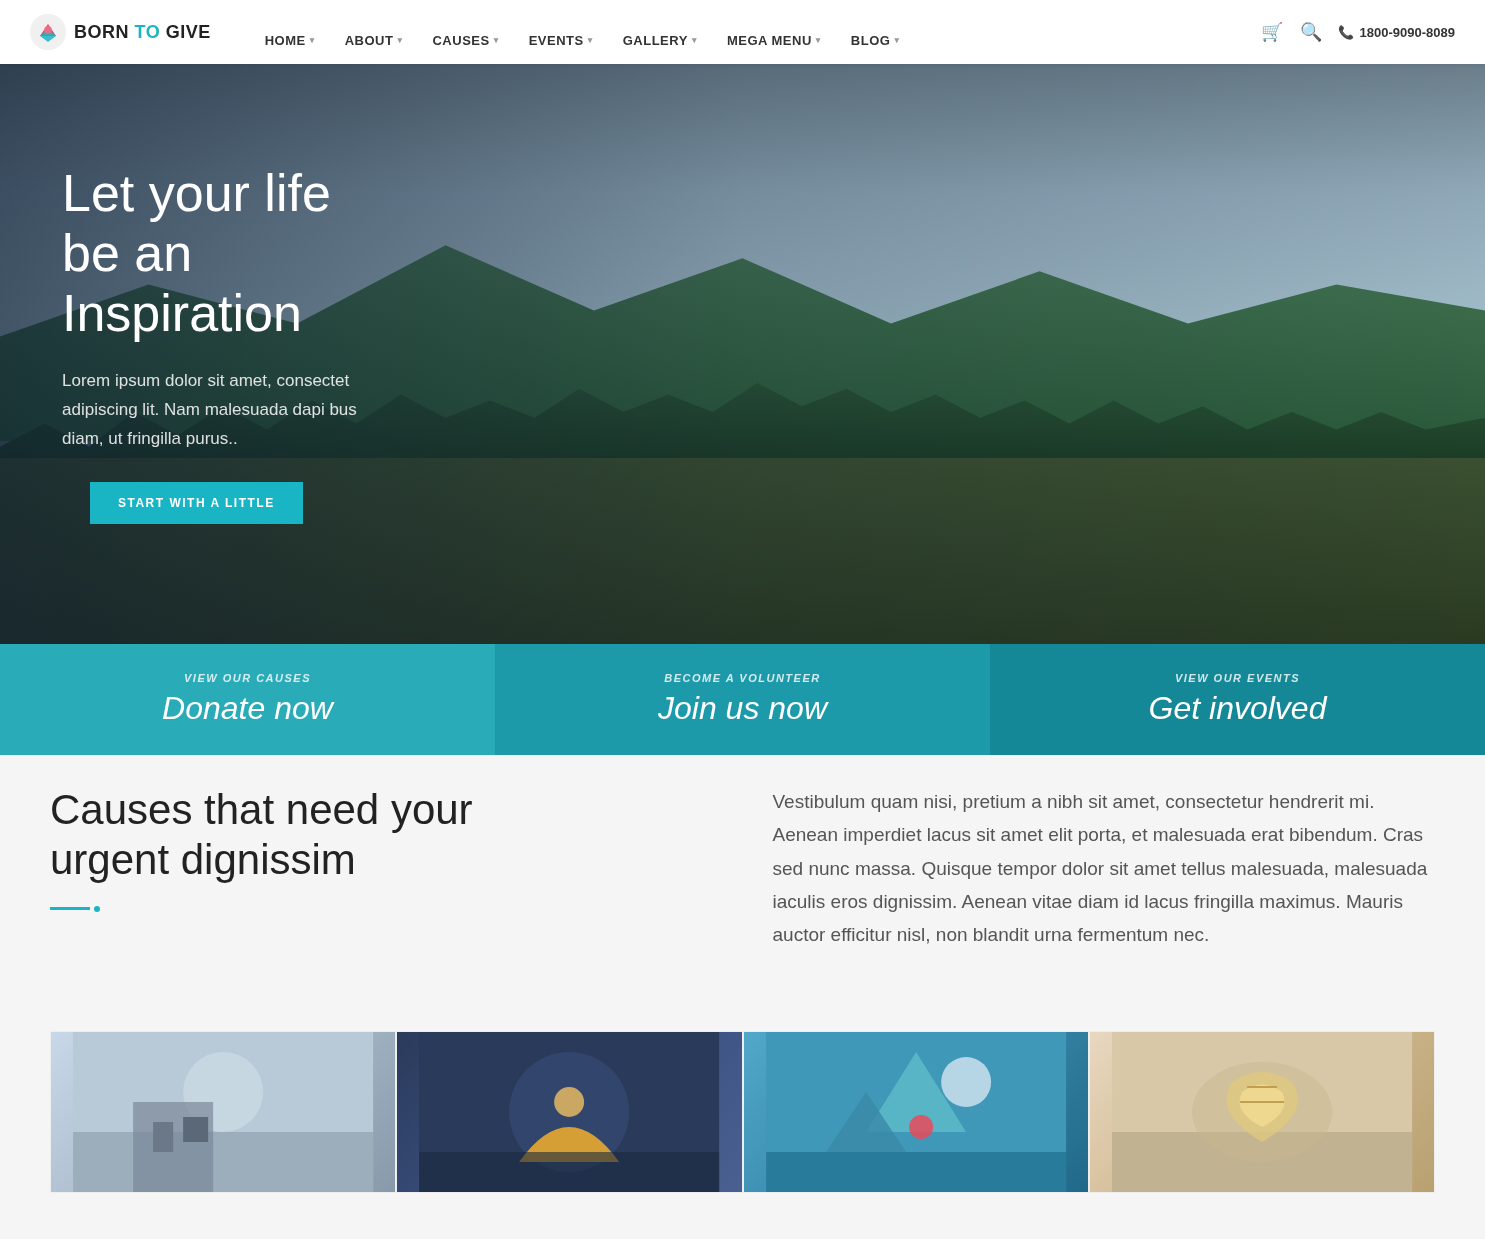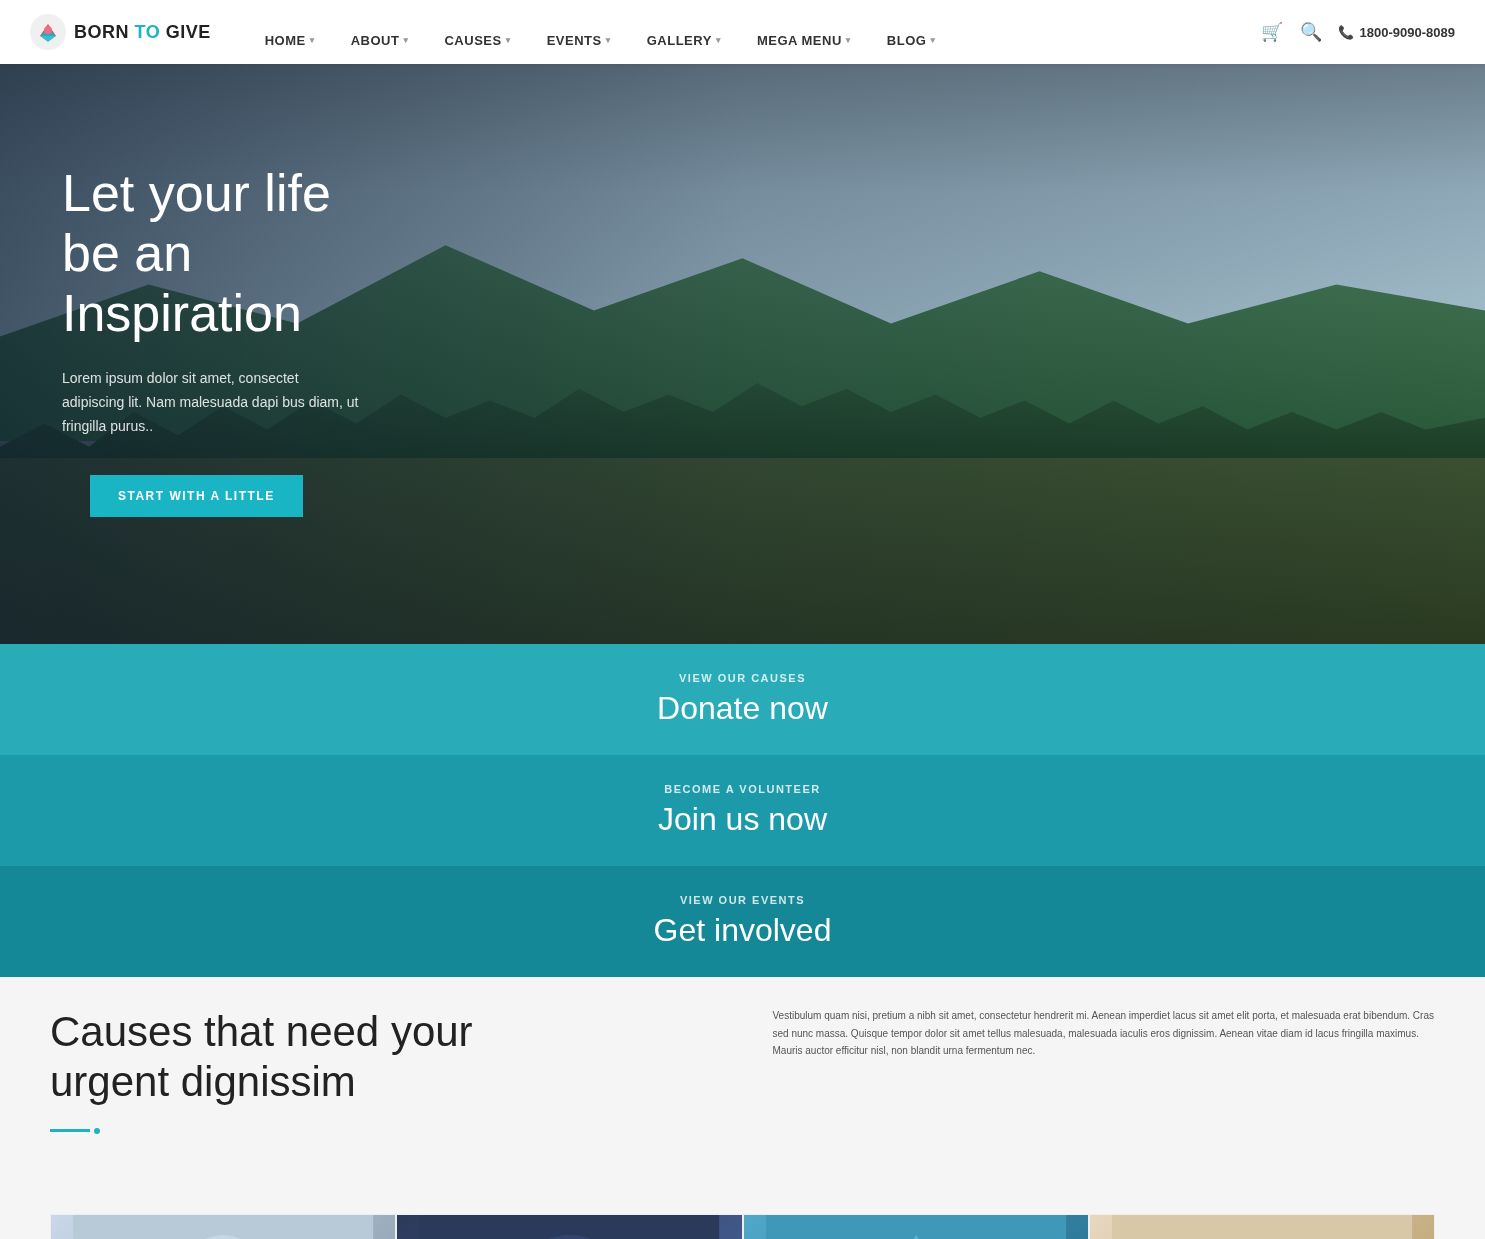--- a/index.html
+++ b/index.html
@@ -30,21 +30,21 @@
     .logo-text {
       font-size: 18px;
       font-weight: 700;
       color: #222;
       letter-spacing: 0.5px;
     }
     .logo-text span { color: #1ab5c4; }
     .nav-links {
       display: flex;
       align-items: flex-start;
-      gap: 8px;
+      gap: 2px;
       list-style: none;
       flex: 1;
       margin-top: 16px;
     }
     .nav-links li a {
       text-decoration: none;
       color: #333;
       font-size: 13px;
       font-weight: 600;
       letter-spacing: 0.5px;
@@ -131,46 +131,47 @@
       max-width: 460px;
     }
     .hero-title {
       font-size: 52px;
       font-weight: 300;
       color: #fff;
       line-height: 1.15;
       margin-bottom: 24px;
     }
     .hero-subtitle {
-      font-size: 14px;
+      font-size: 17px;
       color: rgba(255,255,255,0.85);
       line-height: 1.7;
-      margin-bottom: 36px;
+      margin-bottom: 28px;
       max-width: 300px;
     }
     .hero-btn {
       display: inline-block;
       background: #1ab5c4;
       color: #fff;
       text-decoration: none;
       padding: 14px 28px;
       font-size: 12px;
       font-weight: 700;
       letter-spacing: 1.5px;
       text-transform: uppercase;
       border: none;
       cursor: pointer;
       margin-left: 28px;
     }
 
     
     .banner-strip {
       display: grid;
-      grid-template-columns: 1fr;
-      width: 100%;
+      grid-template-columns: 1fr 1fr 1fr;
+      width: 100%;
+      font-style: italic;
     }
     .banner-cell {
       display: flex;
       flex-direction: column;
       align-items: center;
       justify-content: center;
       padding: 28px 20px;
       cursor: pointer;
       text-decoration: none;
       transition: background 0.2s;
@@ -218,21 +219,21 @@
       height: 3px;
       background: #1ab5c4;
     }
     .underline-dot {
       width: 6px;
       height: 6px;
       background: #1ab5c4;
       border-radius: 50%;
     }
     .section-body {
-      font-size: 10px;
+      font-size: 19px;
       color: #555;
       line-height: 1.75;
     }
 
     
     .cards-row {
       display: grid;
       grid-template-columns: repeat(4, 1fr);
       gap: 0;
       padding: 40px 50px 0;

